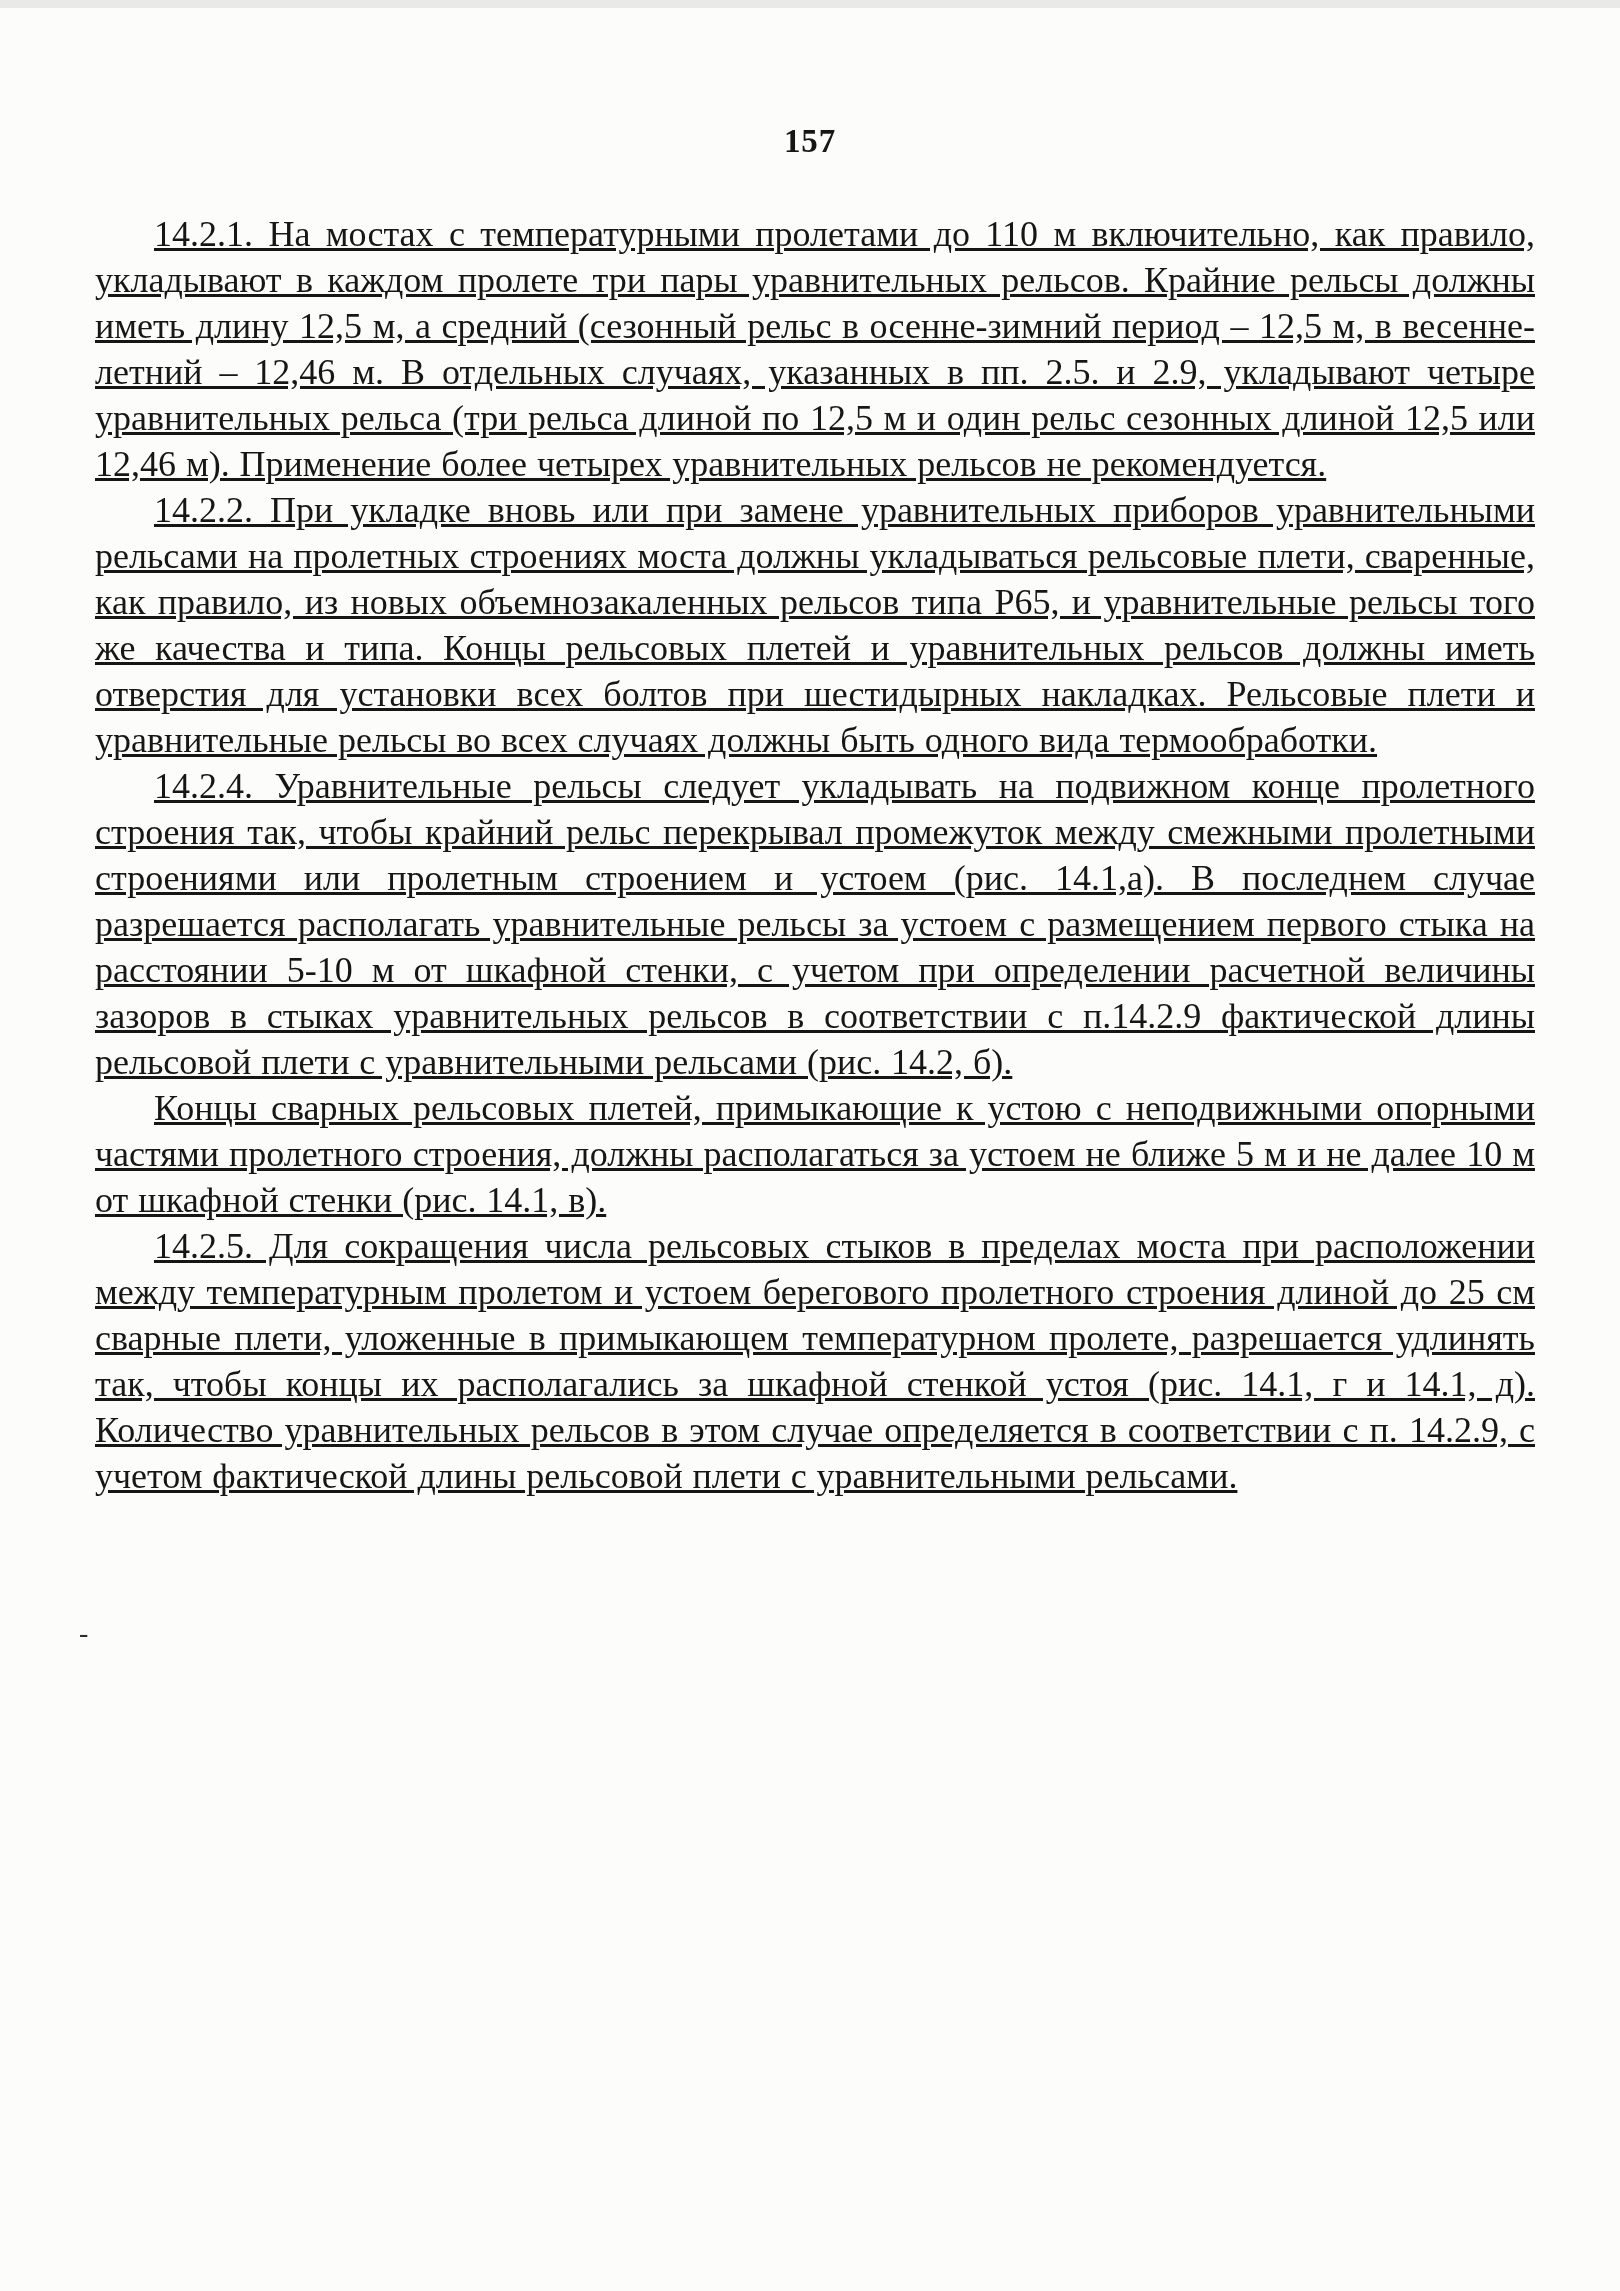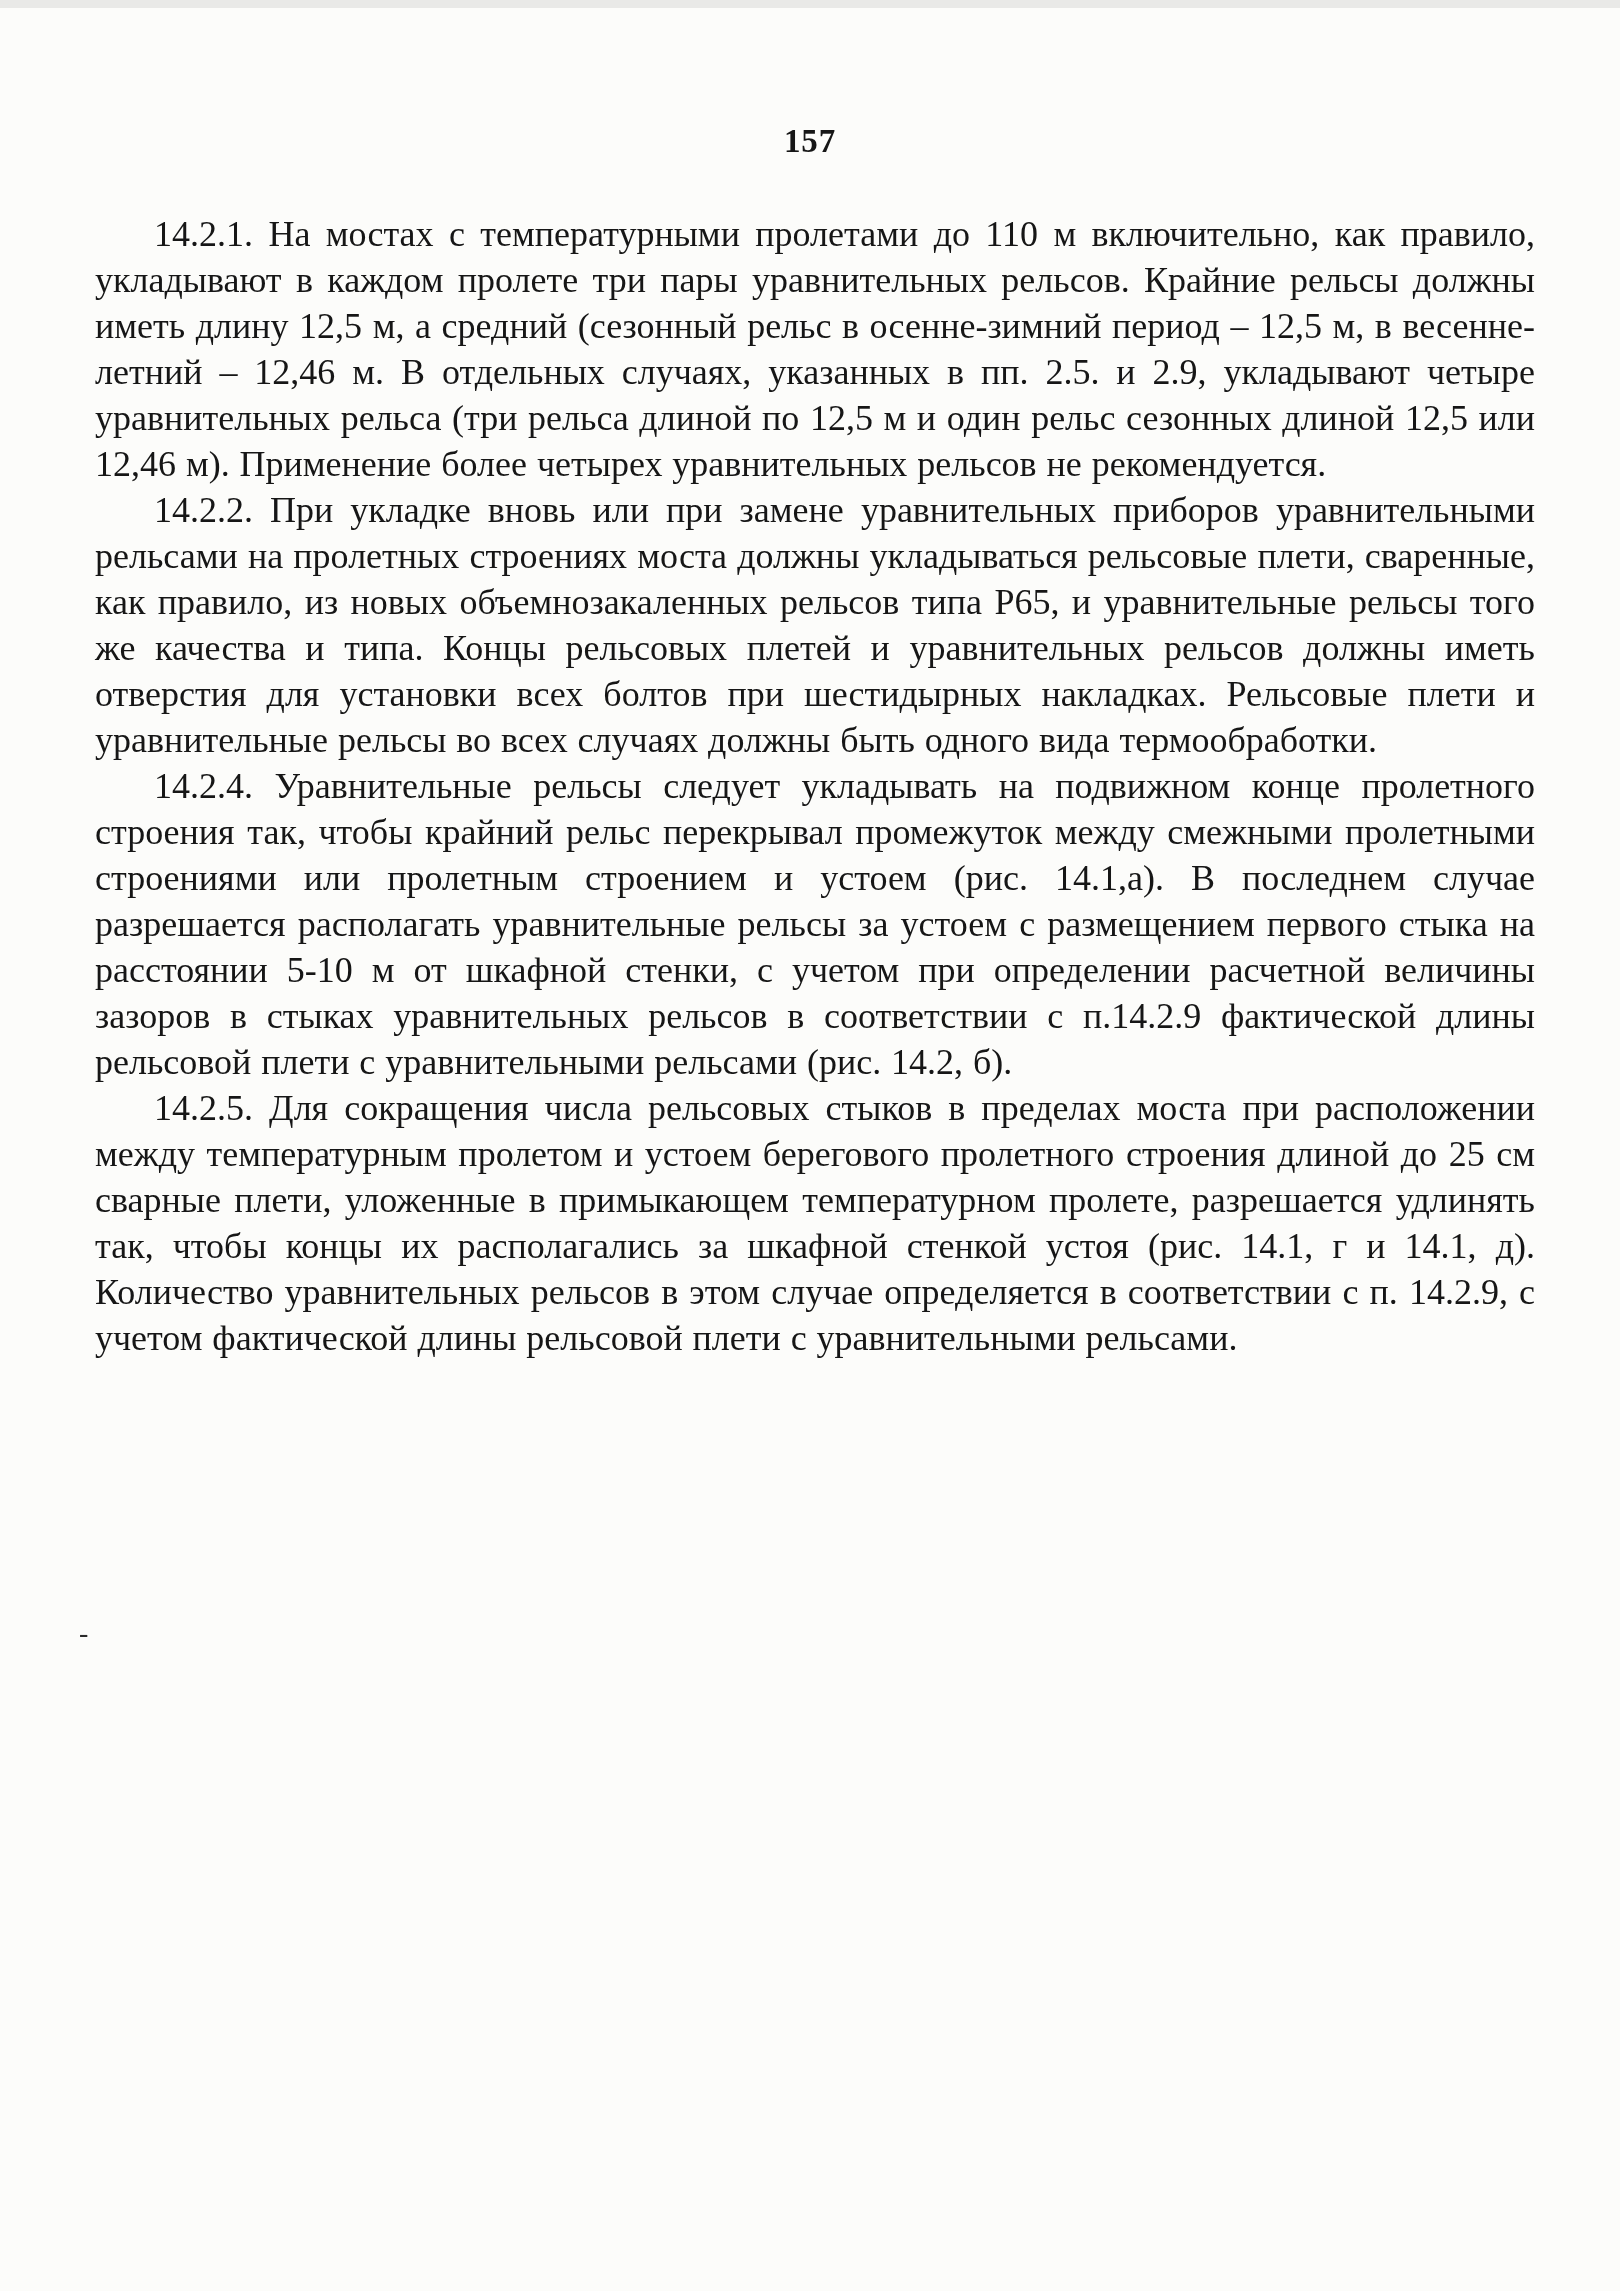--- a/index.html
+++ b/index.html
@@ -29,20 +29,21 @@
   }
   .content {
     position: absolute;
     top: 203px;
     left: 95px;
     width: 1440px;
     font-size: 36px;
     line-height: 46px;
     text-align: justify;
     word-spacing: 0.9px;
+    text-decoration: underline;
   }
   .para {
     margin: 0;
     text-indent: 59px;
   }
   .scan-artifact {
     position: absolute;
     left: 79px;
     top: 1609px;
     font-size: 28px;
@@ -55,17 +56,18 @@
 <div class="page">
 
   <div class="page-number">157</div>
 
   <span class="scan-artifact">-</span>
 
   <div class="content">
     <p class="para">14.2.1. На мостах с температурными пролетами до 110 м включительно, как правило, укладывают в каждом пролете три пары уравнительных рельсов. Крайние рельсы должны иметь длину 12,5 м, а средний (сезонный рельс в осенне-зимний период – 12,5 м, в весенне-летний – 12,46 м. В отдельных случаях, указанных в пп. 2.5. и 2.9, укладывают четыре уравнительных рельса (три рельса длиной по 12,5 м и один рельс сезонных длиной 12,5 или 12,46 м). Применение более четырех уравнительных рельсов не рекомендуется.</p>
     <p class="para">14.2.2. При укладке вновь или при замене уравнительных приборов уравнительными рельсами на пролетных строениях моста должны укладываться рельсовые плети, сваренные, как правило, из новых объемнозакаленных рельсов типа Р65, и уравнительные рельсы того же качества и типа. Концы рельсовых плетей и уравнительных рельсов должны иметь отверстия для установки всех болтов при шестидырных накладках. Рельсовые плети и уравнительные рельсы во всех случаях должны быть одного вида термообработки.</p>
     <p class="para">14.2.4. Уравнительные рельсы следует укладывать на подвижном конце пролетного строения так, чтобы крайний рельс перекрывал промежуток между смежными пролетными строениями или пролетным строением и устоем (рис. 14.1,а). В последнем случае разрешается располагать уравнительные рельсы за устоем с размещением первого стыка на расстоянии 5-10 м от шкафной стенки, с учетом при определении расчетной величины зазоров в стыках уравнительных рельсов в соответствии с п.14.2.9 фактической длины рельсовой плети с уравнительными рельсами (рис. 14.2, б).</p>
+    <p class="para">Концы сварных рельсовых плетей, примыкающие к устою с неподвижными опорными частями пролетного строения, должны располагаться за устоем не ближе 5 м и не далее 10 м от шкафной стенки (рис. 14.1, в).</p>
     <p class="para">14.2.5. Для сокращения числа рельсовых стыков в пределах моста при расположении между температурным пролетом и устоем берегового пролетного строения длиной до 25 см сварные плети, уложенные в примыкающем температурном пролете, разрешается удлинять так, чтобы концы их располагались за шкафной стенкой устоя (рис. 14.1, г и 14.1, д). Количество уравнительных рельсов в этом случае определяется в соответствии с п. 14.2.9, с учетом фактической длины рельсовой плети с уравнительными рельсами.</p>
   </div>
 
 </div>
 
 
 </body></html>

